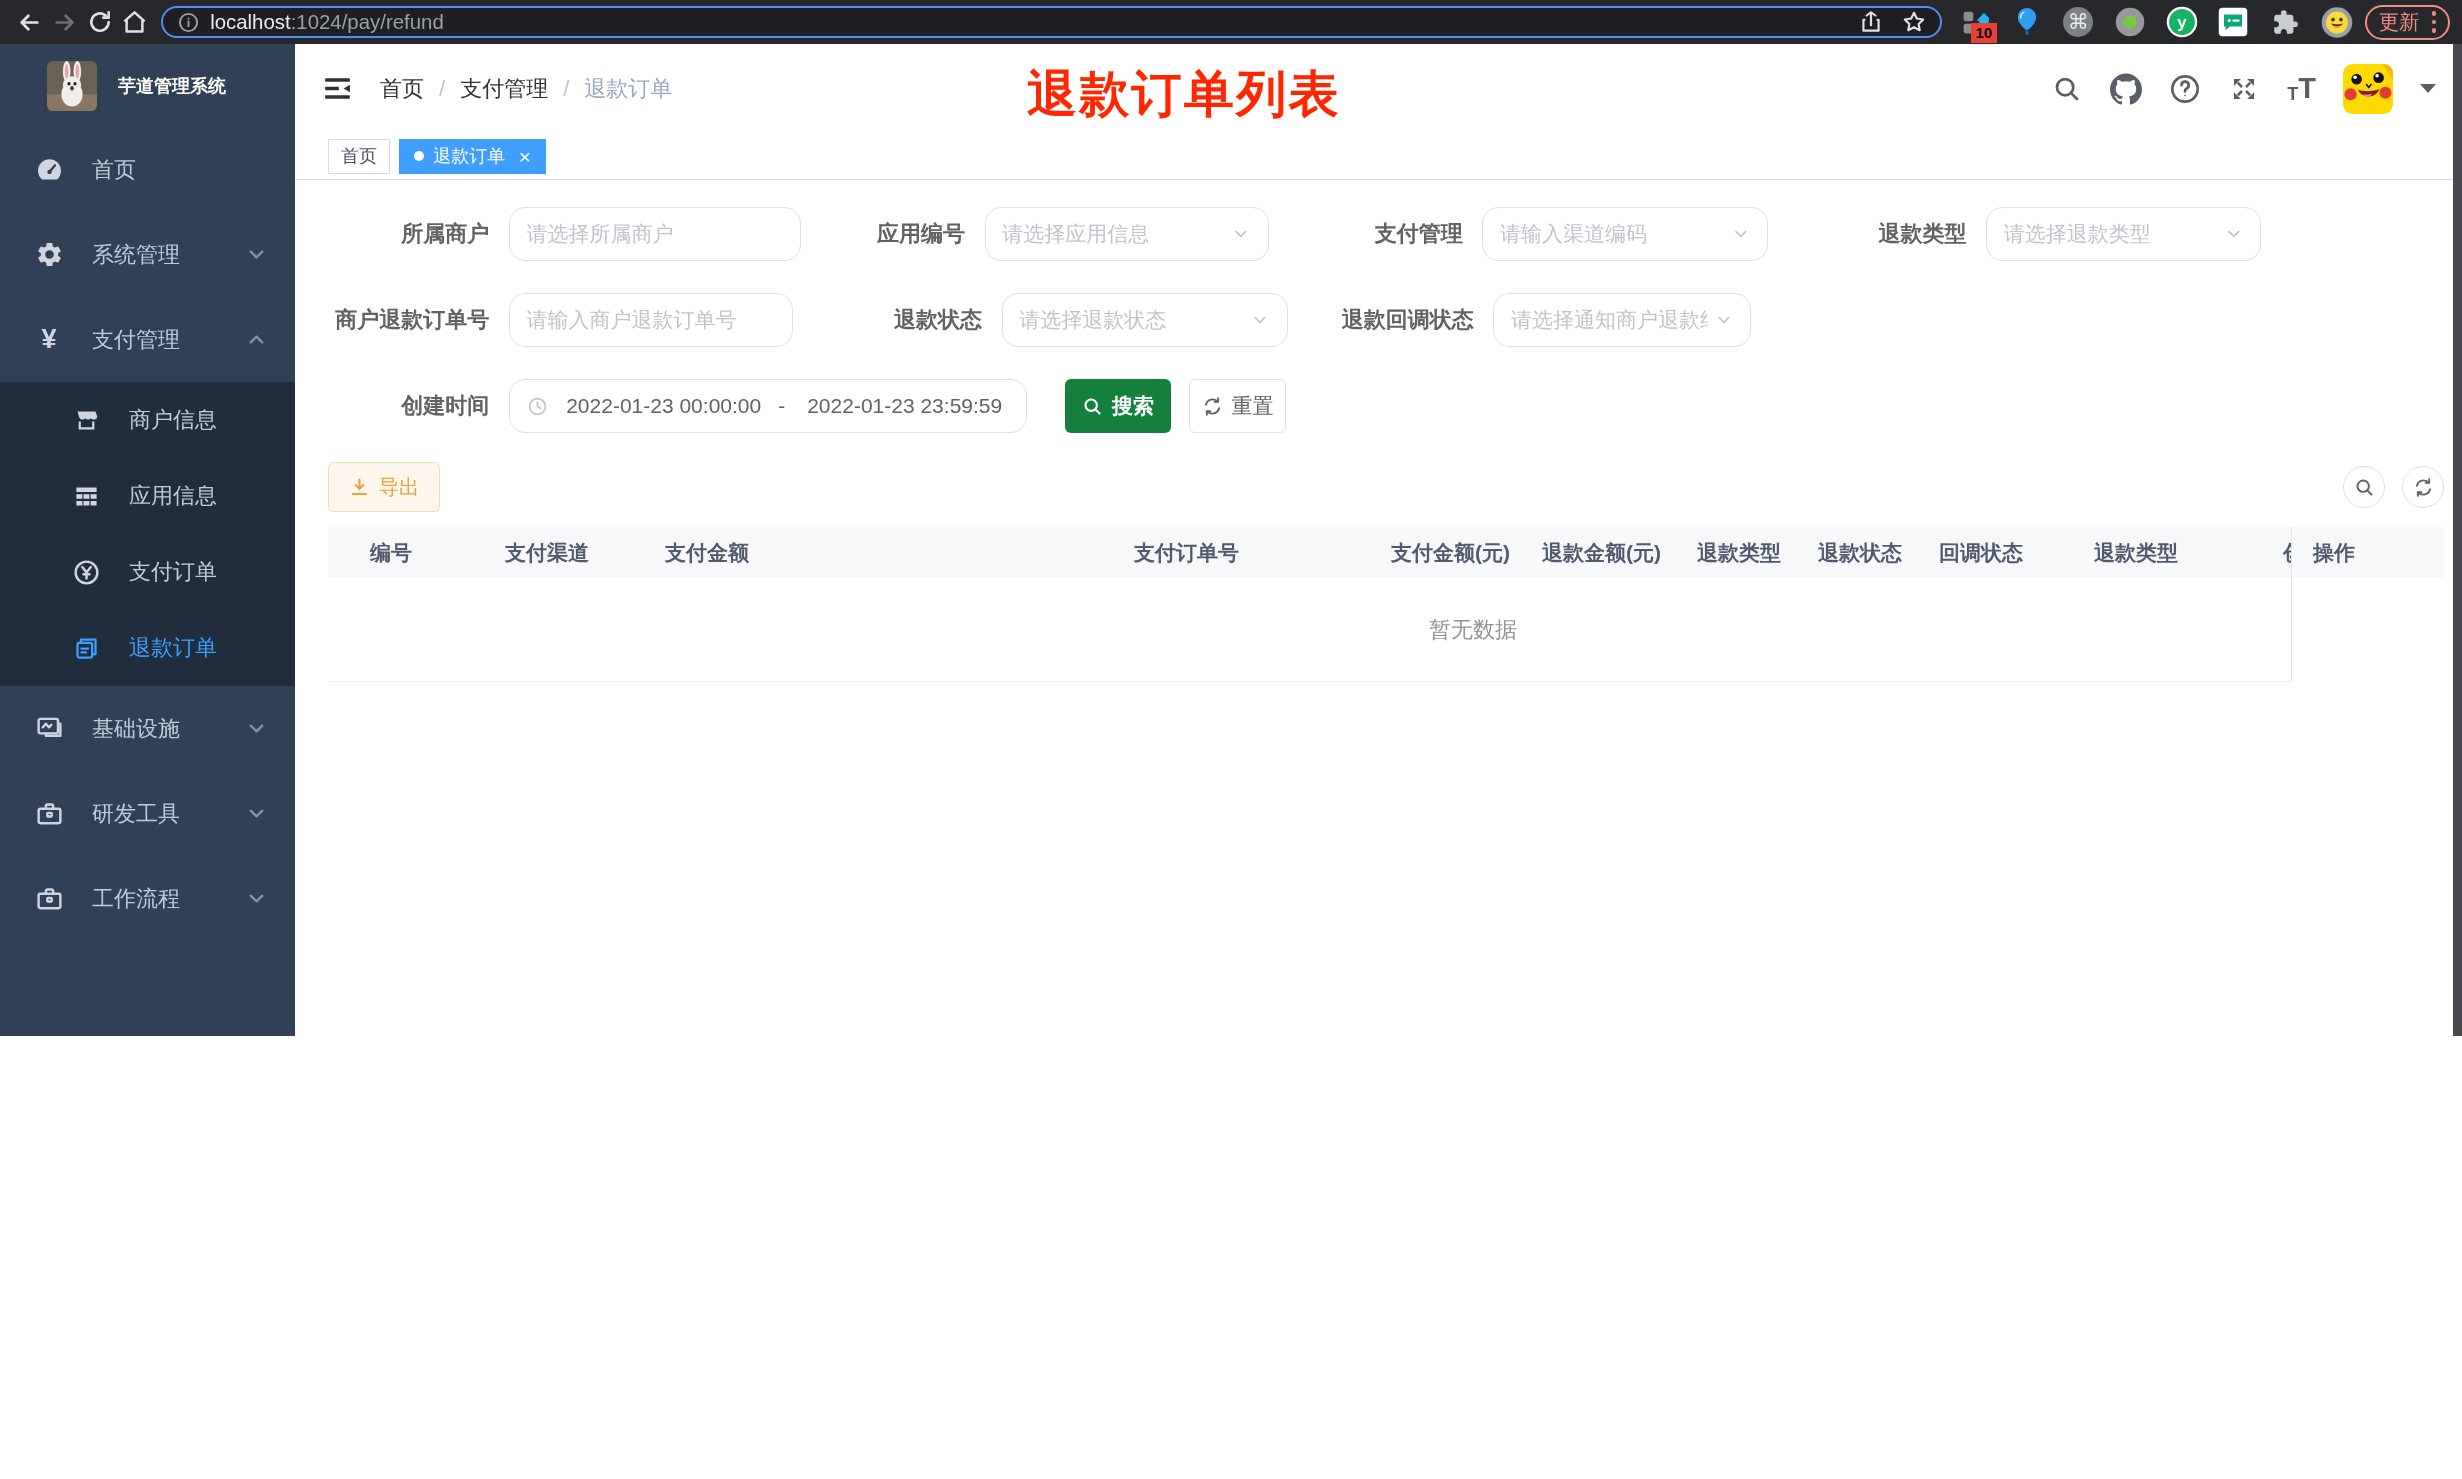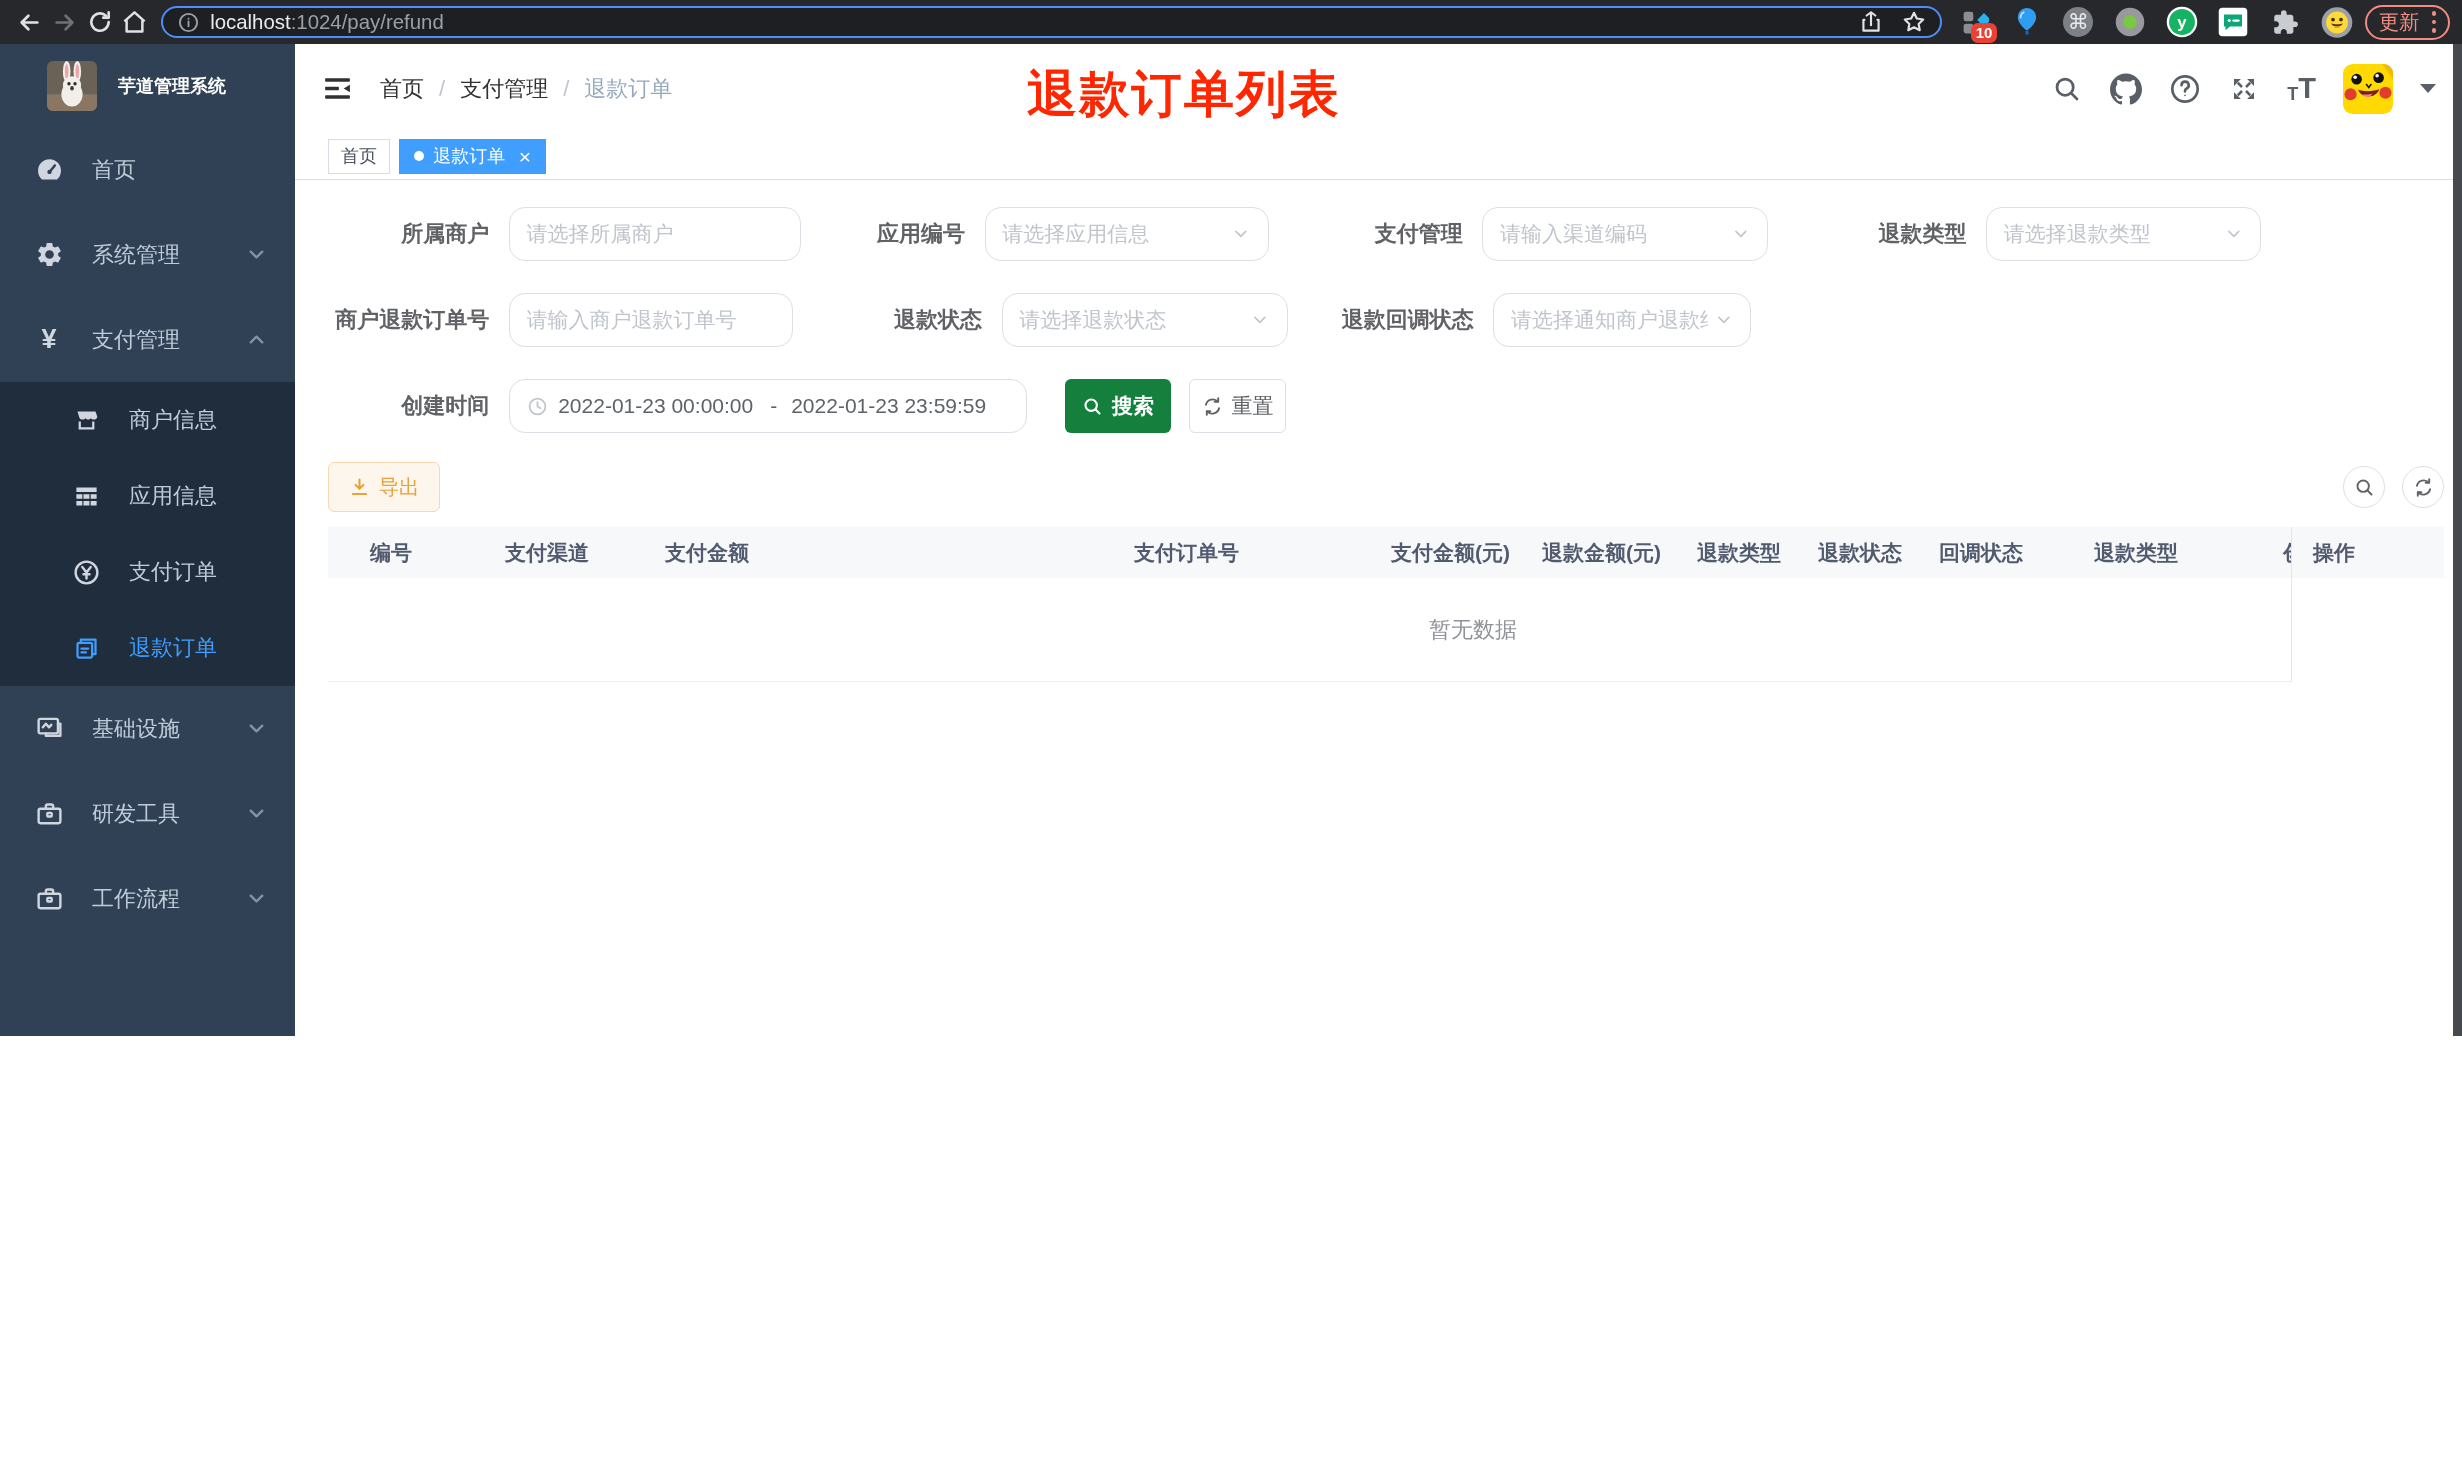--- a/index.html
+++ b/index.html
@@ -12,21 +12,21 @@
   .nav-btn.disabled { color:#6e7175; }
   .omnibox { flex:1; height:32px; margin:0 9px; background:#1d1f23; border:2.3px solid #4e8ef7; border-radius:18px; display:flex; align-items:center; padding:0 13.6px; min-width:0; }
   .omni-info { width:23px; height:23px; color:#9aa0a6; margin-right:10.6px; flex-shrink:0; }
   .url { font-size:20.4px; white-space:nowrap; }
   .url-host { color:#e8eaed; }
   .url-rest { color:#9aa0a6; }
   .omni-spacer { flex:1; }
   .omni-icon { width:26px; height:26px; color:#dee1e6; margin-left:16.6px; flex-shrink:0; }
   .ext-row { display:flex; align-items:center; gap:19.7px; margin:0 12px 0 7.6px; flex-shrink:0; }
   .ext { width:32px; height:32px; position:relative; display:flex; align-items:center; justify-content:center; }
-  .ext-badge { position:absolute; right:-6px; bottom:-4.5px; background:#e94235; color:#ffffff; font-size:15px; line-height:1; padding:2.3px 4.5px; border-radius:7px; font-weight:bold; }
+  .ext-badge { position:absolute; right:-6px; bottom:-4.5px; background:#e94235; color:#000000; font-size:15px; line-height:1; padding:2.3px 4.5px; border-radius:0; font-weight:bold; }
   .ext-circle { width:30px; height:30px; border-radius:50%; display:flex; align-items:center; justify-content:center; }
   .update-pill { border:2.3px solid #f28b82; color:#f28b82; border-radius:19.7px; height:35px; display:flex; align-items:center; gap:12px; padding:0 12px; font-size:20.4px; flex-shrink:0; }
   .dots3 { display:flex; flex-direction:column; gap:3.8px; }
   .dots3 i { width:4.5px; height:4.5px; border-radius:50%; background:#f28b82; }
 
   
   .window { flex:1; display:flex; min-height:0; }
 
   
   .sidebar { width:295px; background:#304156; color:#bfcbd9; flex-shrink:0; overflow:hidden; }
@@ -71,21 +71,21 @@
   .f-row { display:flex; align-items:center; margin-bottom:32px; }
   .f-item { display:flex; align-items:center; }
   .f-label { font-size:22px; color:#606266; font-weight:600; white-space:nowrap; padding-right:19.7px; }
   .f-label.col1 { width:181px; text-align:right; }
   .f-control { height:54px; border:1.5px solid #dcdfe6; border-radius:16px; background:#fff; display:flex; align-items:center; padding:0 16.6px; }
   .f-control input { border:none; outline:none; width:100%; font-size:21px; color:#606266; background:transparent; font-family:inherit; }
   .f-control input::placeholder { color:#c0c4cc; }
   .sel-arrow { width:19.7px; height:19.7px; color:#c0c4cc; flex-shrink:0; margin-left:6px; }
   .date-range { width:518px; }
   .date-clock { width:21px; height:21px; color:#c0c4cc; margin-right:10.6px; flex-shrink:0; }
-  .date-text { width:198px; overflow:hidden; white-space:nowrap; font-size:21px; color:#5f6368; }
+  .date-text { width:198px; overflow:hidden; white-space:nowrap; font-size:21px; color:#5f6368;margin-left:8px; }
   .date-sep { width:35px; text-align:center; color:#5f6368; font-size:21px; flex-shrink:0; }
   .btn { height:54px; border-radius:6px; font-size:21px; display:flex; align-items:center; justify-content:center; gap:9px; cursor:pointer; border:1.5px solid transparent; }
   .btn-primary { background:#15803d; color:#fff; width:106px; margin-left:38px;font-weight:bold; }
   .btn-plain { background:#fff; border-color:#dcdfe6; color:#606266; width:97px; margin-left:18px; }
   .btn-icon { width:21px; height:21px; }
 
   
   .toolbar { display:flex; align-items:center; margin:29px 0 15px 0; }
   .btn-export { height:50px; border-radius:6px; border:1.5px solid #f5dab1; background:#fdf6ec; color:#e6a23c; font-size:20.4px; padding:0 19.7px; display:flex; align-items:center; gap:9px; cursor:pointer; }
   .tool-right { margin-left:auto; display:flex; gap:16.6px; }

